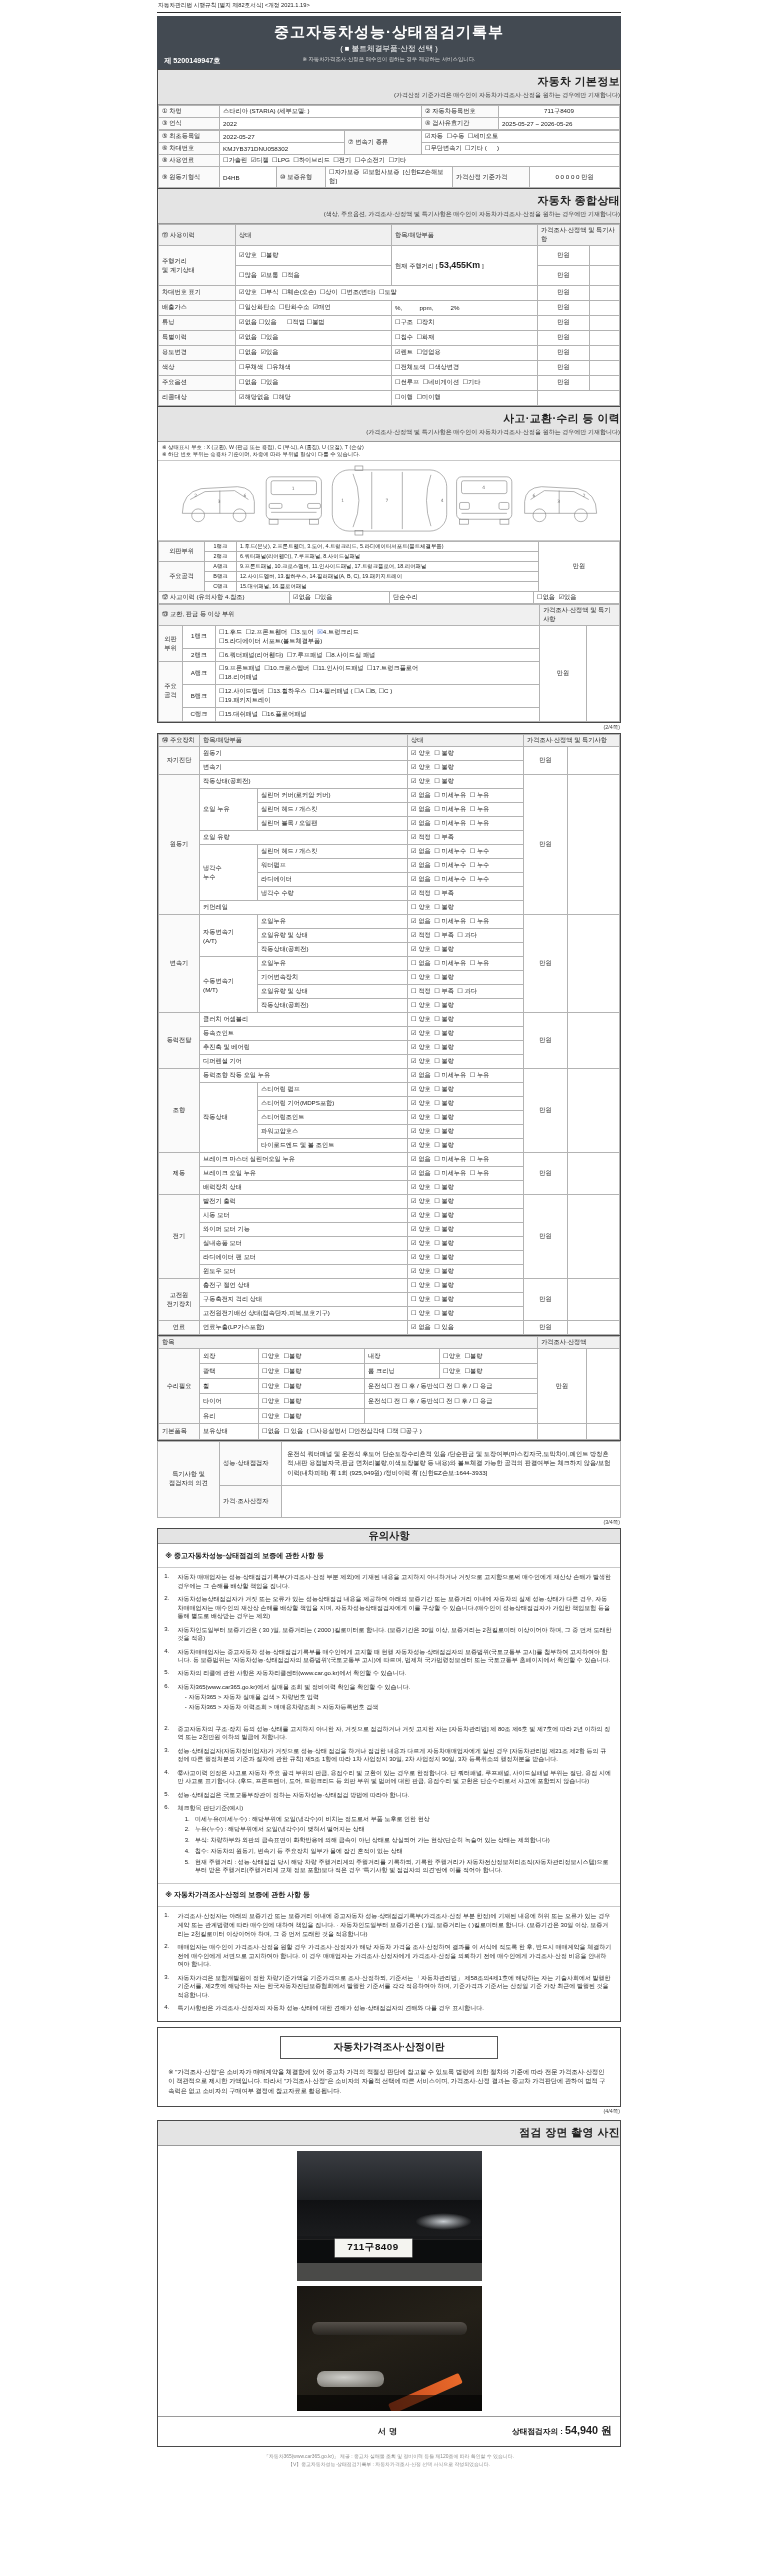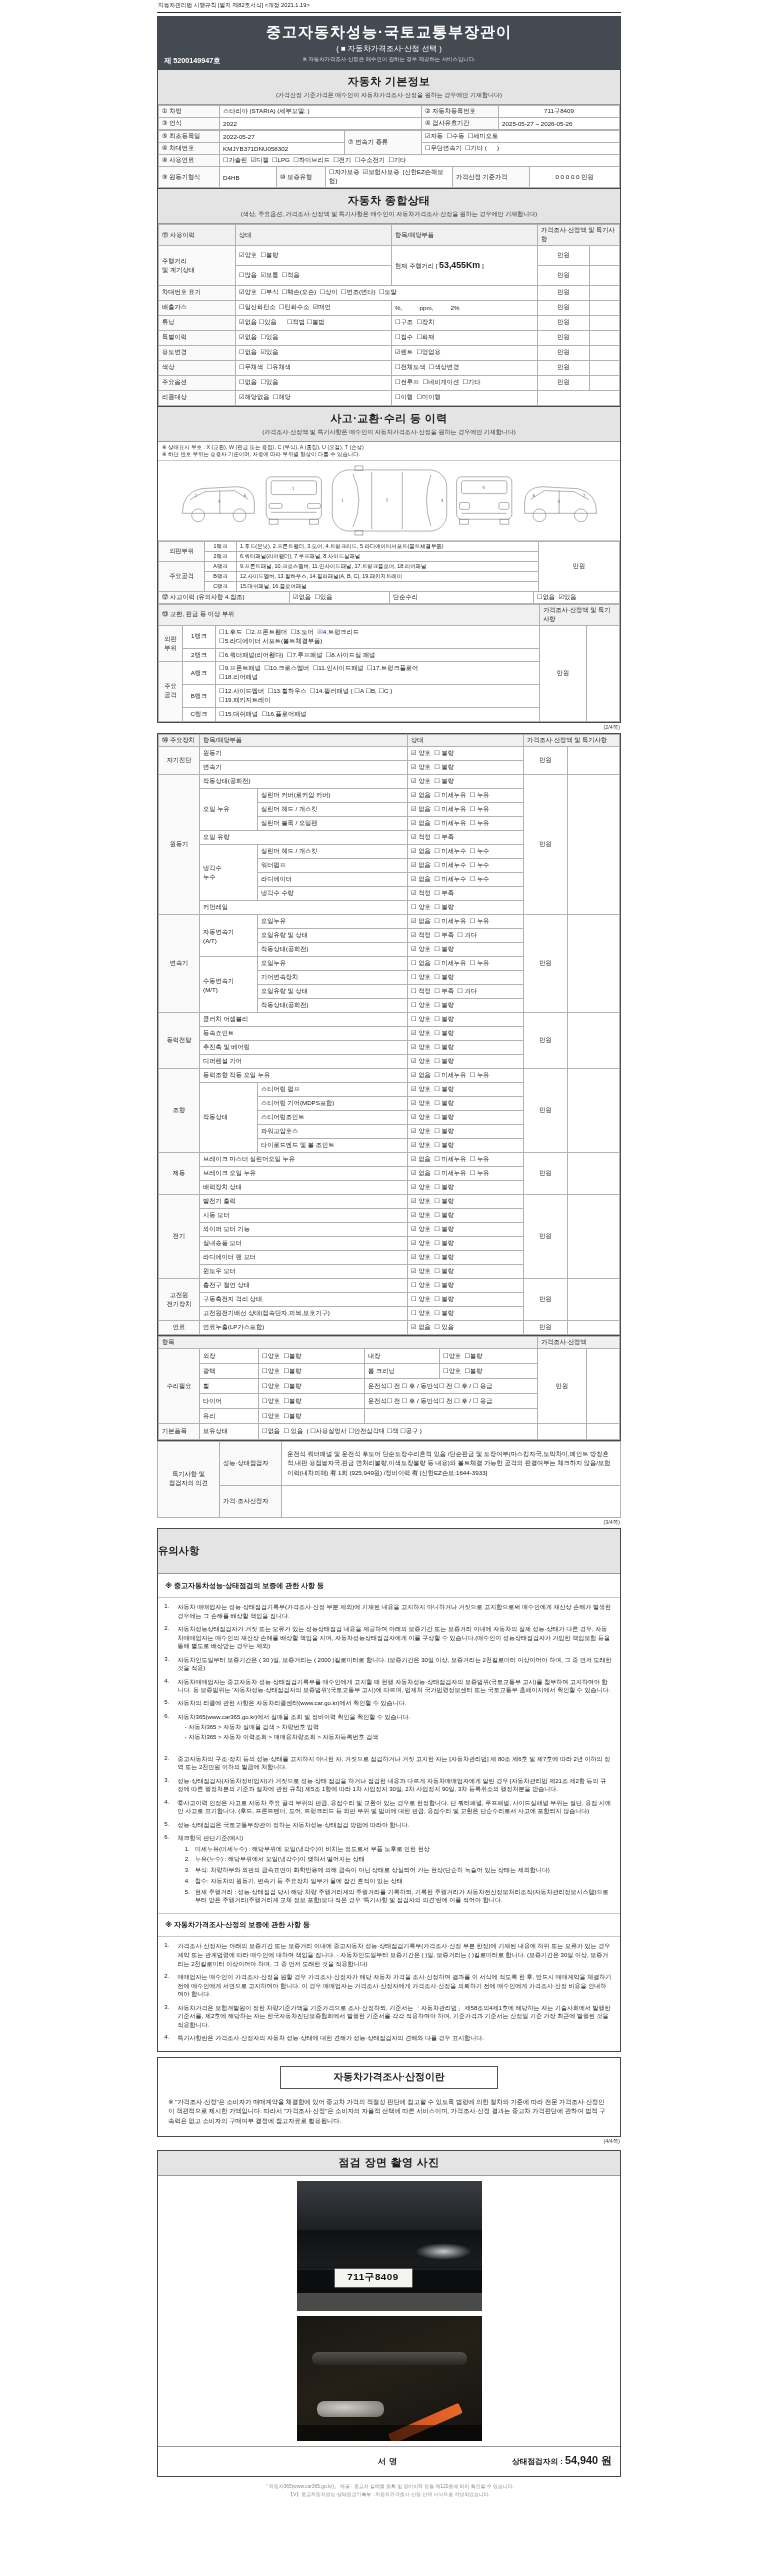--- a/index.html
+++ b/index.html
@@ -9,21 +9,21 @@
   .doc{position:absolute;left:157px;top:0;width:464px;}
   .topnote{font-size:5.7px;color:#222;padding:1.5px 0 2.1px 1px;}
   .dblrule{height:1.5px;background:#2e2e2e;margin-bottom:2.6px;}
   .darkband{background:#434a52;color:#fff;padding:7.2px 7.2px 4.1px 7.2px;height:53px;box-sizing:border-box;position:relative;}
   .darkband .t1{text-align:center;font-size:15px;font-weight:bold;letter-spacing:1px;}
   .darkband .t2{text-align:center;font-size:7.7px;margin-top:2.6px;}
   .darkband .t3{text-align:center;font-size:5.4px;color:#d7d7d7;margin-top:1.5px;}
   .darkband .dno{position:absolute;left:7.2px;bottom:3.1px;font-size:7.2px;font-weight:bold;}
   .sect{border:1px solid #4a4a4a;border-top:none;background:#fff;}
   .sect.first{border-top:1px solid #4a4a4a;}
-  .band{background:#e4e4e4;text-align:center;padding:5.2px 0 4.1px 0;border-bottom:0.5px solid #9a9a9a;}
+  .band{background:#e4e4e4;text-align:right;padding:5.2px 0 4.1px 0;border-bottom:0.5px solid #9a9a9a;}
   .band .bt{font-size:10.8px;font-weight:bold;letter-spacing:0.5px;}
   .band .bn{font-size:6px;margin-top:2.1px;color:#333;}
   table{border-collapse:collapse;width:100%;table-layout:fixed;}
   td,th{border:0.5px solid #b3b3b3;font-size:6.2px;padding:1px 3.1px;vertical-align:middle;
         overflow:hidden;font-weight:normal;text-align:left;}
   .lab{background:#fafafa;}
   .cen{text-align:center;}
   .pre{white-space:pre-wrap;}
   .hdr td{background:#f0f0f0;}
   .price{ text-align:center;}
@@ -32,21 +32,21 @@
   .odom b{font-size:8.8px;font-weight:bold;}
   .xblue{color:#3f6cd8;font-weight:bold;}
   .notewrap{padding:2.1px 4.1px;font-size:5.4px;color:#333;border-bottom:0.5px solid #c9c9c9;}
   .diagwrap{padding:3.1px 4.1px;border-bottom:0.5px solid #c9c9c9;}
   .finalband{background:#e9e9e9;border-top:1px solid #4a4a4a;padding:3.6px 5.2px 3.1px 5.2px;}
   .finalrow{text-align:center;}
   .finalrow .fl{font-size:8.8px;font-weight:bold;margin-right:7.2px;}
   .finalrow .fv{display:inline-block;background:#fff;border:0.5px solid #888;padding:1.5px 8.2px;font-size:7.2px;letter-spacing:1.5px;}
   .finalnote{text-align:center;font-size:5.4px;margin-top:2.6px;color:#222;}
   .nbox{border:1px solid #4a4a4a;margin-top:0;}
-  .ntitle{background:#e4e4e4;text-align:left;font-size:10.3px;font-weight:bold;padding:15px 0;border-bottom:0.5px solid #9a9a9a;}
+  .ntitle{background:#e4e4e4;text-align:center;font-size:10.3px;font-weight:bold;padding:0 0;border-bottom:0.5px solid #9a9a9a;}
   .nsec{font-size:7px;font-weight:bold;padding:6.2px 7.2px;border-bottom:0.5px solid #c9c9c9;}
   .nlist{padding:5.2px 8.2px 3.1px 6.2px;}
   .nrow{display:flex;margin-bottom:4.6px;}
   .nno{width:13.4px;flex:none;font-size:6px;}
   .ntext{flex:1;font-size:6px;line-height:1.45;}
   .nsub{margin:1.5px 0 0 7.2px;font-size:6px;line-height:1.45;}
   .nsubrow{display:flex;margin:2.1px 0 0 7.2px;}
   .nsubrow .nno{width:10.3px;}
   .sep{border-top:0.5px solid #c9c9c9;}
   .pibox{border:1px solid #4a4a4a;margin-top:5.2px;padding:8.2px 10.3px 9.3px 10.3px;}
@@ -78,22 +78,22 @@
 </head>
 <body>
 
 <div class="canvas">
 <div class="doc">
 
   <div class="topnote">자동차관리법 시행규칙 [별지 제82호서식] &lt;개정 2021.1.19&gt;</div>
   <div class="dblrule"></div>
 
   <div class="darkband">
-    <div class="t1">중고자동차성능·국토교통부장관이</div>
-    <div class="t2">( ■ 자동차가격조사·산정 선택 )</div>
+    <div class="t1">중고자동차성능·상태점검기록부</div>
+    <div class="t2">( ■ 볼트체결부품·산정 선택 )</div>
     <div class="t3">※ 자동차가격조사·산정은 매수인이 원하는 경우 제공하는 서비스입니다.</div>
     <div class="dno">제 5200149947호</div>
   </div>
 
   <div class="sect first">
     <div class="band">
       <div class="bt">자동차 기본정보</div>
       <div class="bn">(가격산정 기준가격은 매수인이 자동차가격조사·산정을 원하는 경우에만 기재합니다)</div>
     </div>
     <table>

